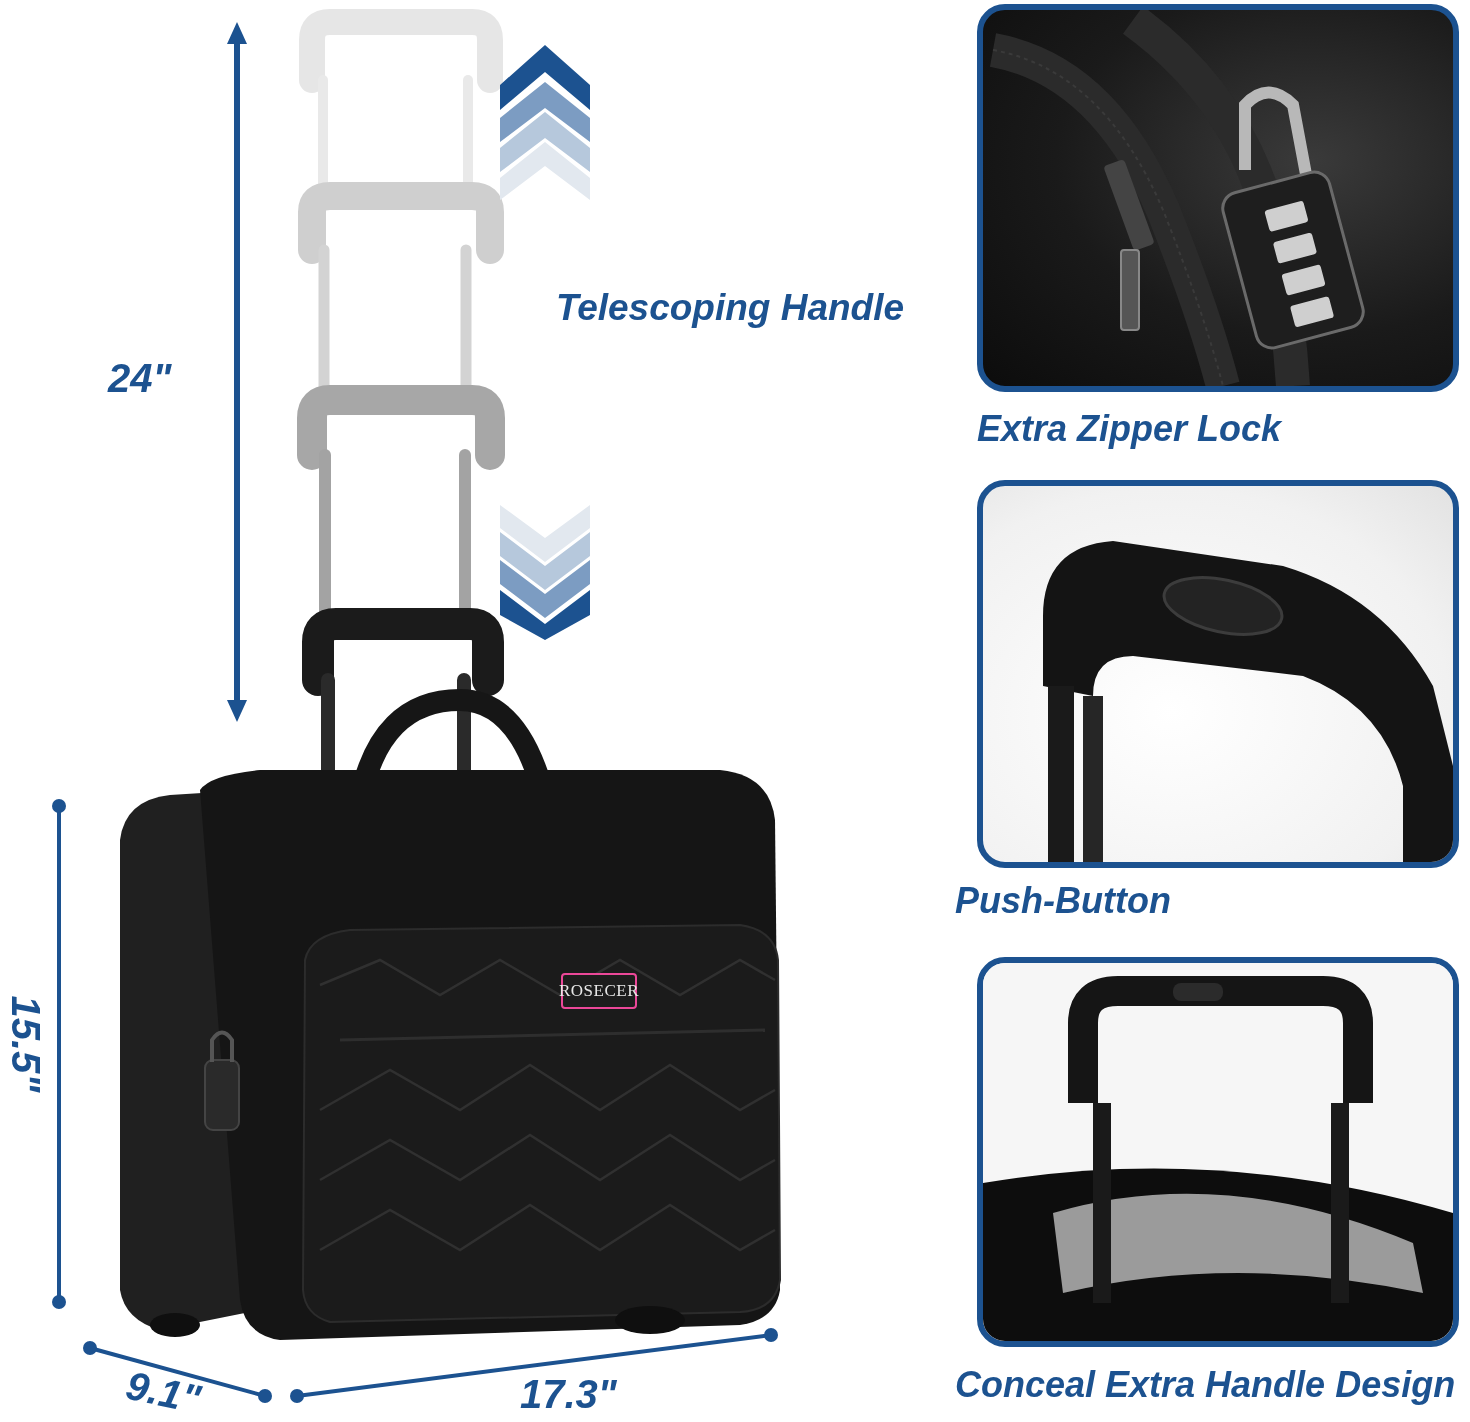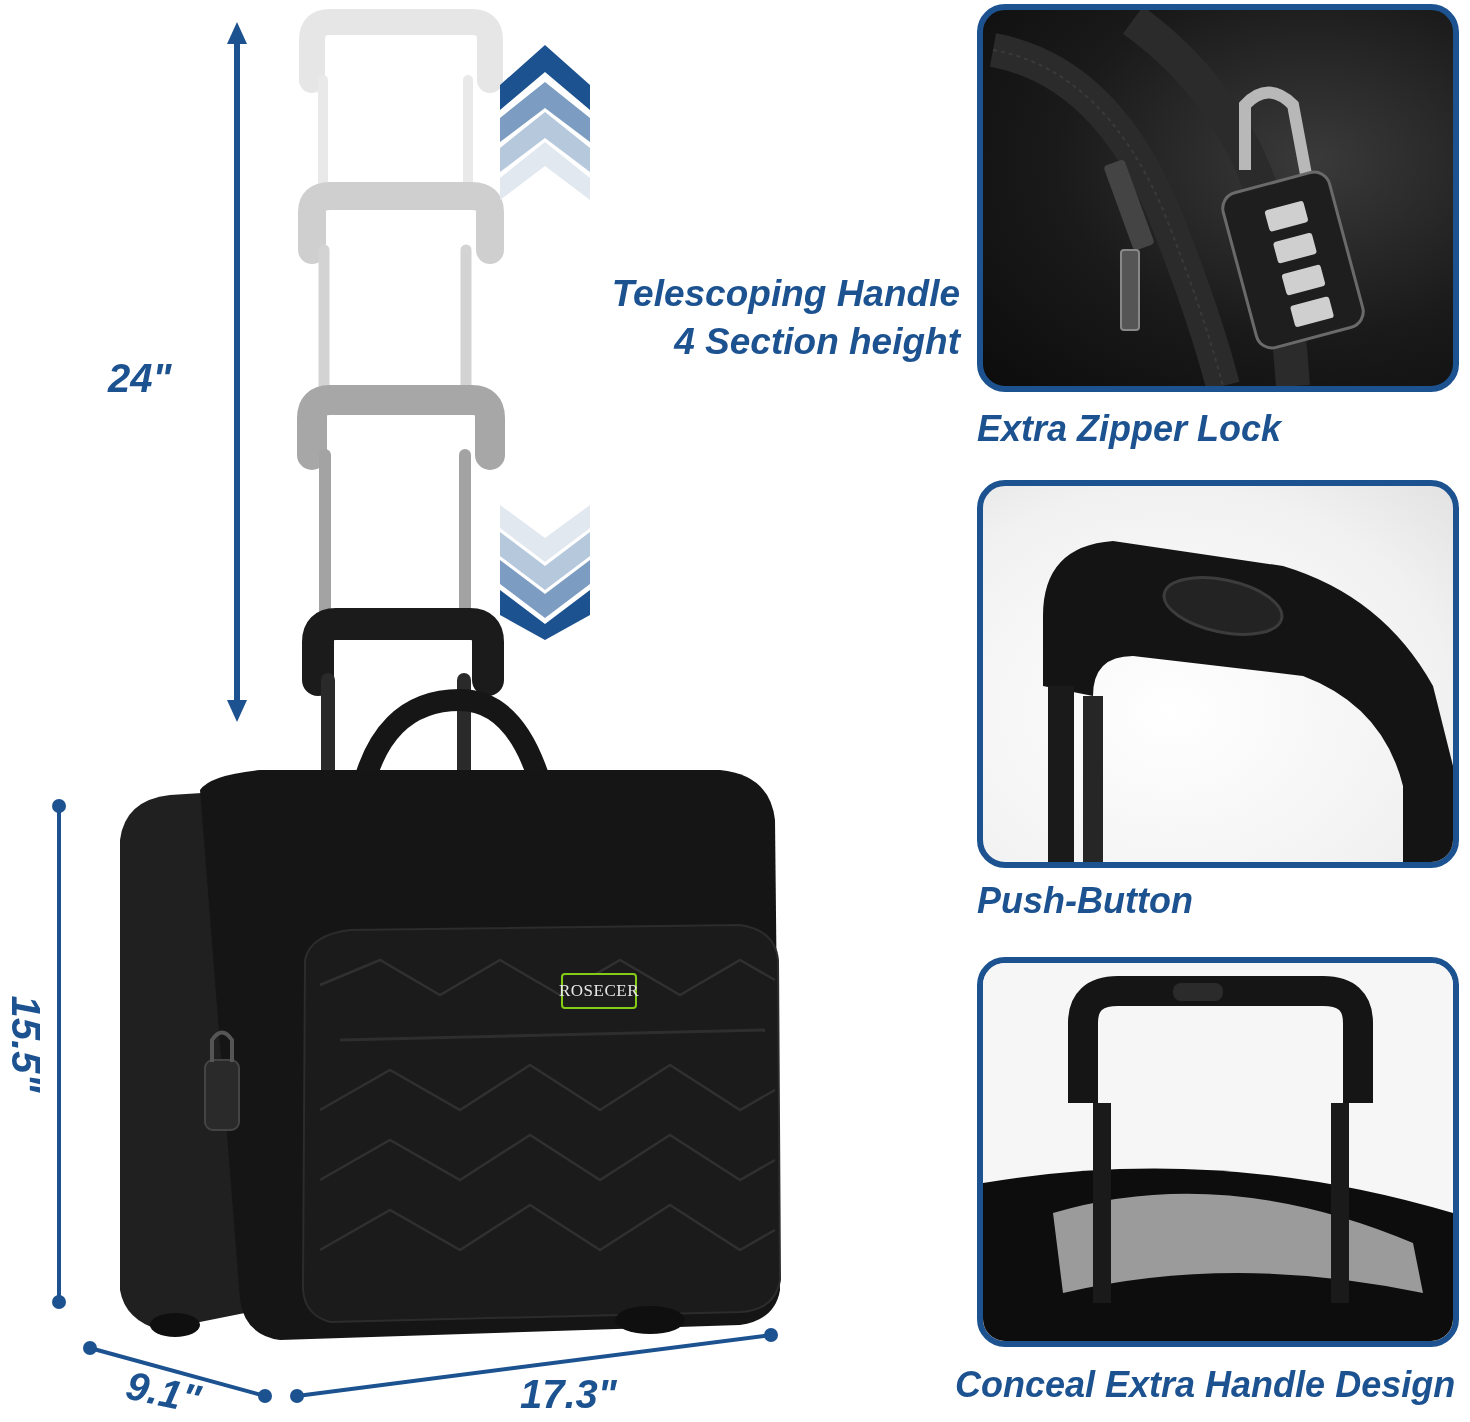--- a/index.html
+++ b/index.html
@@ -9,34 +9,34 @@
       font-family: "Liberation Sans", sans-serif;
     }
     .abs { position: absolute; }
     .label {
       color: #1c5290; font-weight: bold; font-style: italic;
       font-family: "Liberation Sans", sans-serif; white-space: nowrap;
     }
     .dim-label { font-size: 40px; }
     .feature-caption { font-size: 36px; text-align: left; }
     .telescope-text {
-      left: 500px; top: 270px; width: 460px; text-align: right;
+      left: 500px; top: 284px; width: 460px; text-align: center;
       font-size: 37px; line-height: 48px;
     }
     .panel {
       position: absolute; left: 977px; width: 482px;
       border: 6px solid #1c5290; border-radius: 28px; overflow: hidden;
       box-sizing: border-box;
     }
     .panel-1 { top: 4px; height: 388px; background: radial-gradient(ellipse at 70% 40%, #3a3a3a 0%, #1a1a1a 55%, #0c0c0c 100%); }
     .panel-2 { top: 480px; height: 388px; background: radial-gradient(ellipse at 40% 60%, #ffffff 0%, #f1f1f1 70%, #e2e2e2 100%); }
     .panel-3 { top: 957px; height: 390px; background: #f4f4f4; }
     .rosecer {
       position: absolute; left: 561px; top: 973px; width: 72px; height: 32px;
-      background: #1d1d1d; border: 2px solid #84cc16; border-radius: 4px;
+      background: #1d1d1d; border: 2px solid #ec4899; border-radius: 4px;
       color: #e8e8e8; font-family: "Liberation Serif", serif; font-size: 17px;
       display: flex; align-items: center; justify-content: center; letter-spacing: 0.5px;
     }
   </style>
 </head>
 <body>
 
 <svg class="abs" style="left:0;top:0" width="960" height="1422" viewBox="0 0 960 1422">
 
   <g fill="#1c5290" stroke="#1c5290">
@@ -126,21 +126,20 @@
 
 <div class="rosecer">ROSECER</div>
 
 <div class="abs label dim-label" style="left:108px;top:356px;">24"</div>
 <div class="abs label dim-label" style="left:-40px;top:1038px;transform:rotate(90deg);transform-origin:center;width:130px;">15.5"</div>
 <div class="abs label dim-label" style="left:126px;top:1370px;transform:rotate(12deg);">9.1"</div>
 <div class="abs label dim-label" style="left:520px;top:1372px;">17.3"</div>
 
 <div class="abs label telescope-text">
   <div>Telescoping Handle</div>
-  <div>4 Section height</div>
 </div>
 
 <div class="panel panel-1">
   <svg width="470" height="376" viewBox="0 0 470 376">
 
     <path d="M10 40 Q120 60 180 200 Q220 300 240 376" fill="none" stroke="#2b2b2b" stroke-width="34"></path>
     <path d="M10 40 Q120 60 180 200 Q220 300 240 376" fill="none" stroke="#3a3a3a" stroke-width="2" stroke-dasharray="4 4"></path>
     <path d="M150 10 Q260 90 290 220 Q305 300 310 376" fill="none" stroke="#2b2b2b" stroke-width="34"></path>
 
     <rect x="135" y="150" width="22" height="90" rx="4" fill="#444" transform="rotate(-20 146 195)"></rect>
@@ -160,21 +159,21 @@
 <div class="abs label feature-caption" style="left:977px;top:408px;width:482px;">Extra Zipper Lock</div>
 
 <div class="panel panel-2">
   <svg width="470" height="376" viewBox="0 0 470 376">
     <path d="M60 200 L60 130 Q60 60 130 55 L300 80 Q400 110 450 200 L470 280 L470 376 L420 376 L420 300 Q400 220 320 190 L150 170 Q110 170 110 210 Z" fill="#141414"></path>
     <ellipse cx="240" cy="120" rx="60" ry="26" fill="#232323" stroke="#3c3c3c" stroke-width="3" transform="rotate(12 240 120)"></ellipse>
     <rect x="65" y="200" width="26" height="176" fill="#1a1a1a"></rect>
     <rect x="100" y="210" width="20" height="166" fill="#262626"></rect>
   </svg>
 </div>
-<div class="abs label feature-caption" style="left:977px;top:880px;width:482px;">Push-Button</div>
+<div class="abs label feature-caption" style="left:955px;top:880px;width:482px;">Push-Button</div>
 
 <div class="panel panel-3">
   <svg width="470" height="378" viewBox="0 0 470 378">
     <rect x="0" y="0" width="470" height="378" fill="#f6f6f6"></rect>
     <path d="M0 220 Q235 180 470 250 L470 378 L0 378 Z" fill="#0d0d0d"></path>
     <path d="M70 250 Q240 200 430 280 L440 330 Q250 290 80 330 Z" fill="#9b9b9b"></path>
     <path d="M100 140 L100 60 Q100 28 135 28 L340 28 Q375 28 375 60 L375 140" fill="none" stroke="#151515" stroke-width="30"></path>
     <rect x="190" y="20" width="50" height="18" rx="8" fill="#2b2b2b"></rect>
     <rect x="110" y="140" width="18" height="200" fill="#1a1a1a"></rect>
     <rect x="348" y="140" width="18" height="200" fill="#1a1a1a"></rect>

